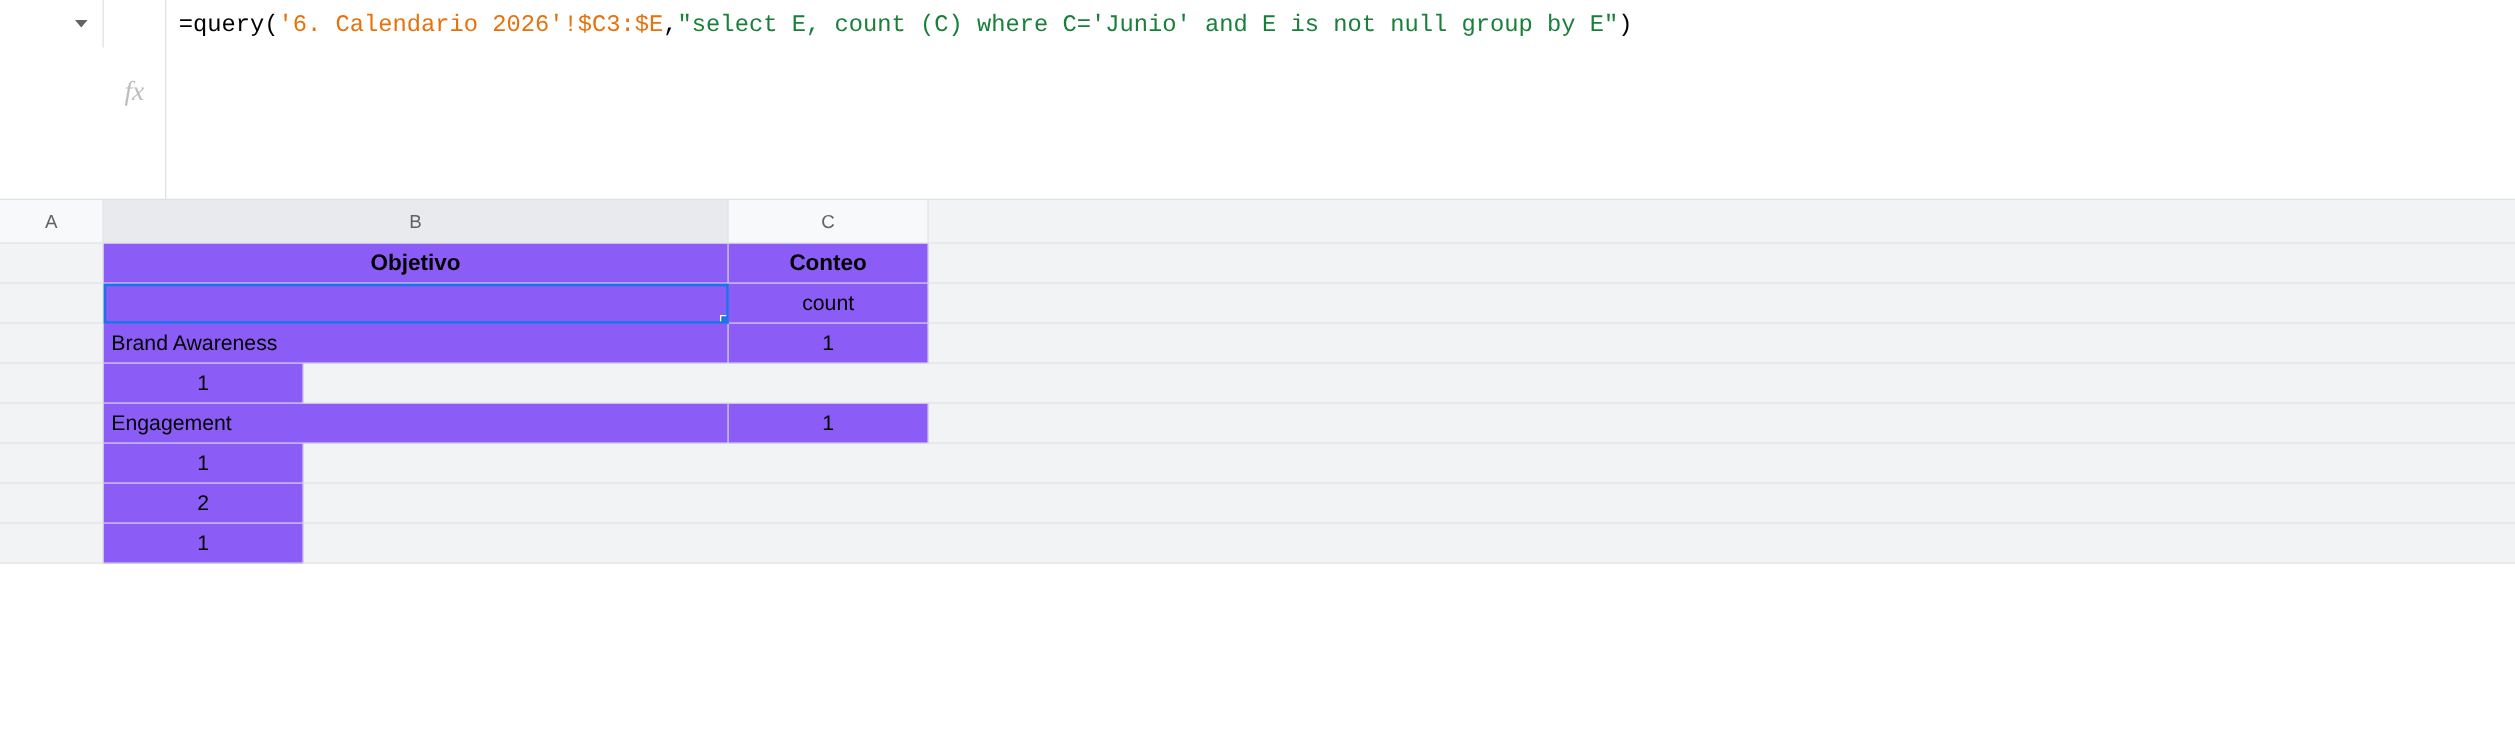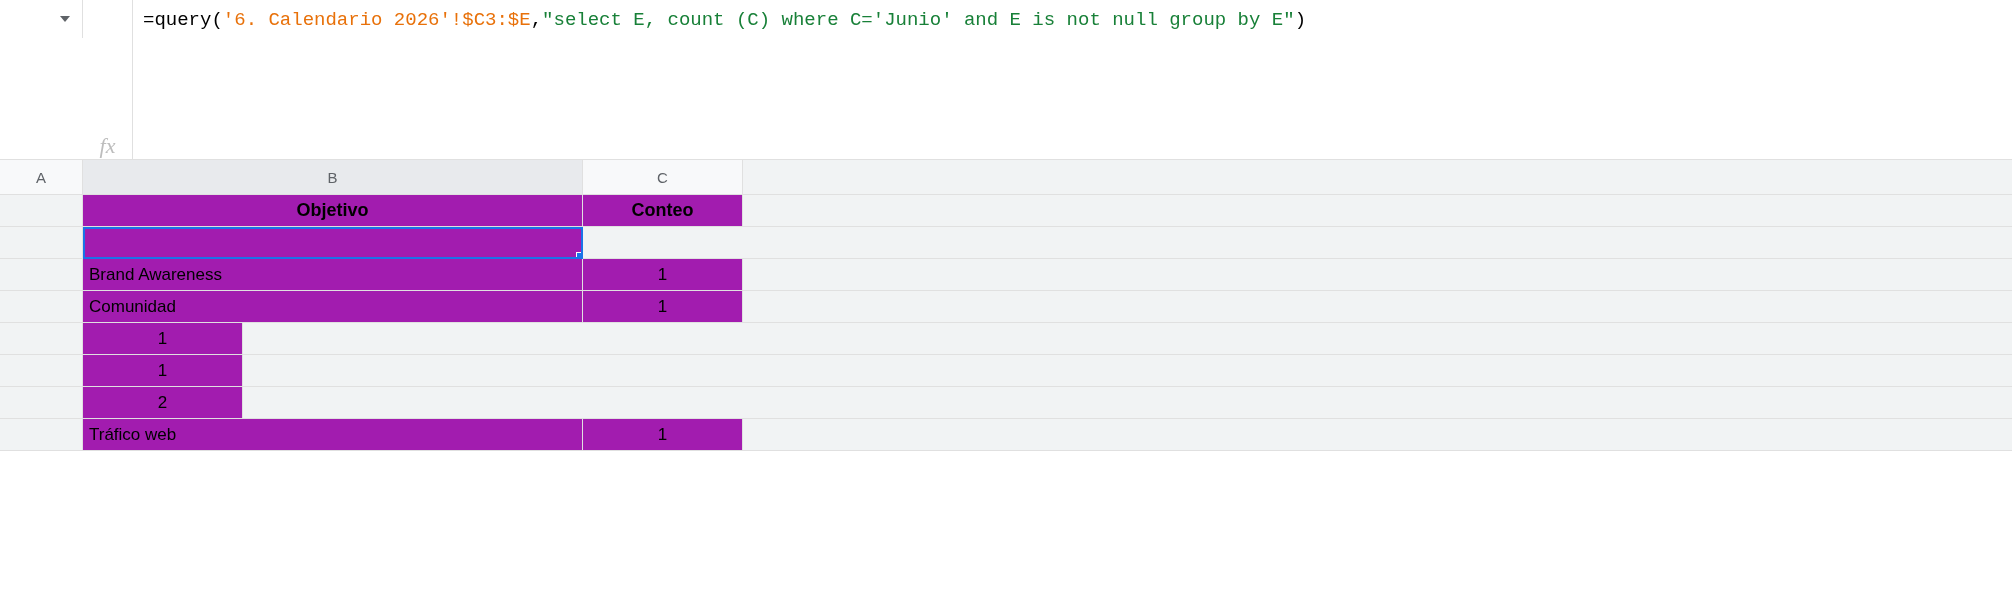--- a/index.html
+++ b/index.html
@@ -31,21 +31,21 @@
     .dropdown-arrow {
       width: 0;
       height: 0;
       border-left: 5px solid transparent;
       border-right: 5px solid transparent;
       border-top: 6px solid #5f6368;
     }
     .fx-area {
       width: 50px;
       display: flex;
-      align-items: flex-end;
+      align-items: flex-start;
       justify-content: center;
       height: 100%;
       border-right: 1px solid #e0e0e0;
       padding-top: 60px;
     }
     .fx-symbol {
       font-family: 'Times New Roman', serif;
       font-style: italic;
       font-size: 22px;
       color: #bdbdbd;
@@ -95,21 +95,21 @@
       display: flex;
       height: 32px;
     }
     .cell {
       border-right: 1px solid #e0e0e0;
       border-bottom: 1px solid #e0e0e0;
       display: flex;
       align-items: center;
       padding: 0 6px;
       font-size: 17px;
-      background: #a21caf;
+      background: #8b5cf6;
       overflow: hidden;
       white-space: nowrap;
     }
     .cell.gutter {
       background: #f1f3f4;
     }
     .cell.header-bold {
       font-weight: bold;
       justify-content: center;
       font-size: 18px;
@@ -161,48 +161,48 @@
 <div class="data-area">
   <div class="data-row">
     <div class="cell gutter col-a"></div>
     <div class="cell col-b header-bold">Objetivo</div>
     <div class="cell col-c header-bold">Conteo</div>
     <div class="empty-right"></div>
   </div>
   <div class="data-row">
     <div class="cell gutter col-a"></div>
     <div class="cell col-b selected"></div>
+    <div class="cell col-c center">count</div>
     <div class="empty-right"></div>
   </div>
   <div class="data-row">
     <div class="cell gutter col-a"></div>
     <div class="cell col-b">Brand Awareness</div>
     <div class="cell col-c center">1</div>
     <div class="empty-right"></div>
   </div>
   <div class="data-row">
     <div class="cell gutter col-a"></div>
-    <div class="cell col-b">Comunidad</div>
-    <div class="cell col-c center">1</div>
-    <div class="empty-right"></div>
-  </div>
-  <div class="data-row">
-    <div class="cell gutter col-a"></div>
+    <div class="cell col-c center">1</div>
+    <div class="empty-right"></div>
+  </div>
+  <div class="data-row">
+    <div class="cell gutter col-a"></div>
+    <div class="cell col-b">Engagement</div>
     <div class="cell col-c center">1</div>
     <div class="empty-right"></div>
   </div>
   <div class="data-row">
     <div class="cell gutter col-a"></div>
     <div class="cell col-c center">1</div>
     <div class="empty-right"></div>
   </div>
   <div class="data-row">
     <div class="cell gutter col-a"></div>
     <div class="cell col-c center">2</div>
     <div class="empty-right"></div>
   </div>
   <div class="data-row">
     <div class="cell gutter col-a"></div>
-    <div class="cell col-b">Tráfico web</div>
     <div class="cell col-c center">1</div>
     <div class="empty-right"></div>
   </div>
 </div>
 
 </body></html>

